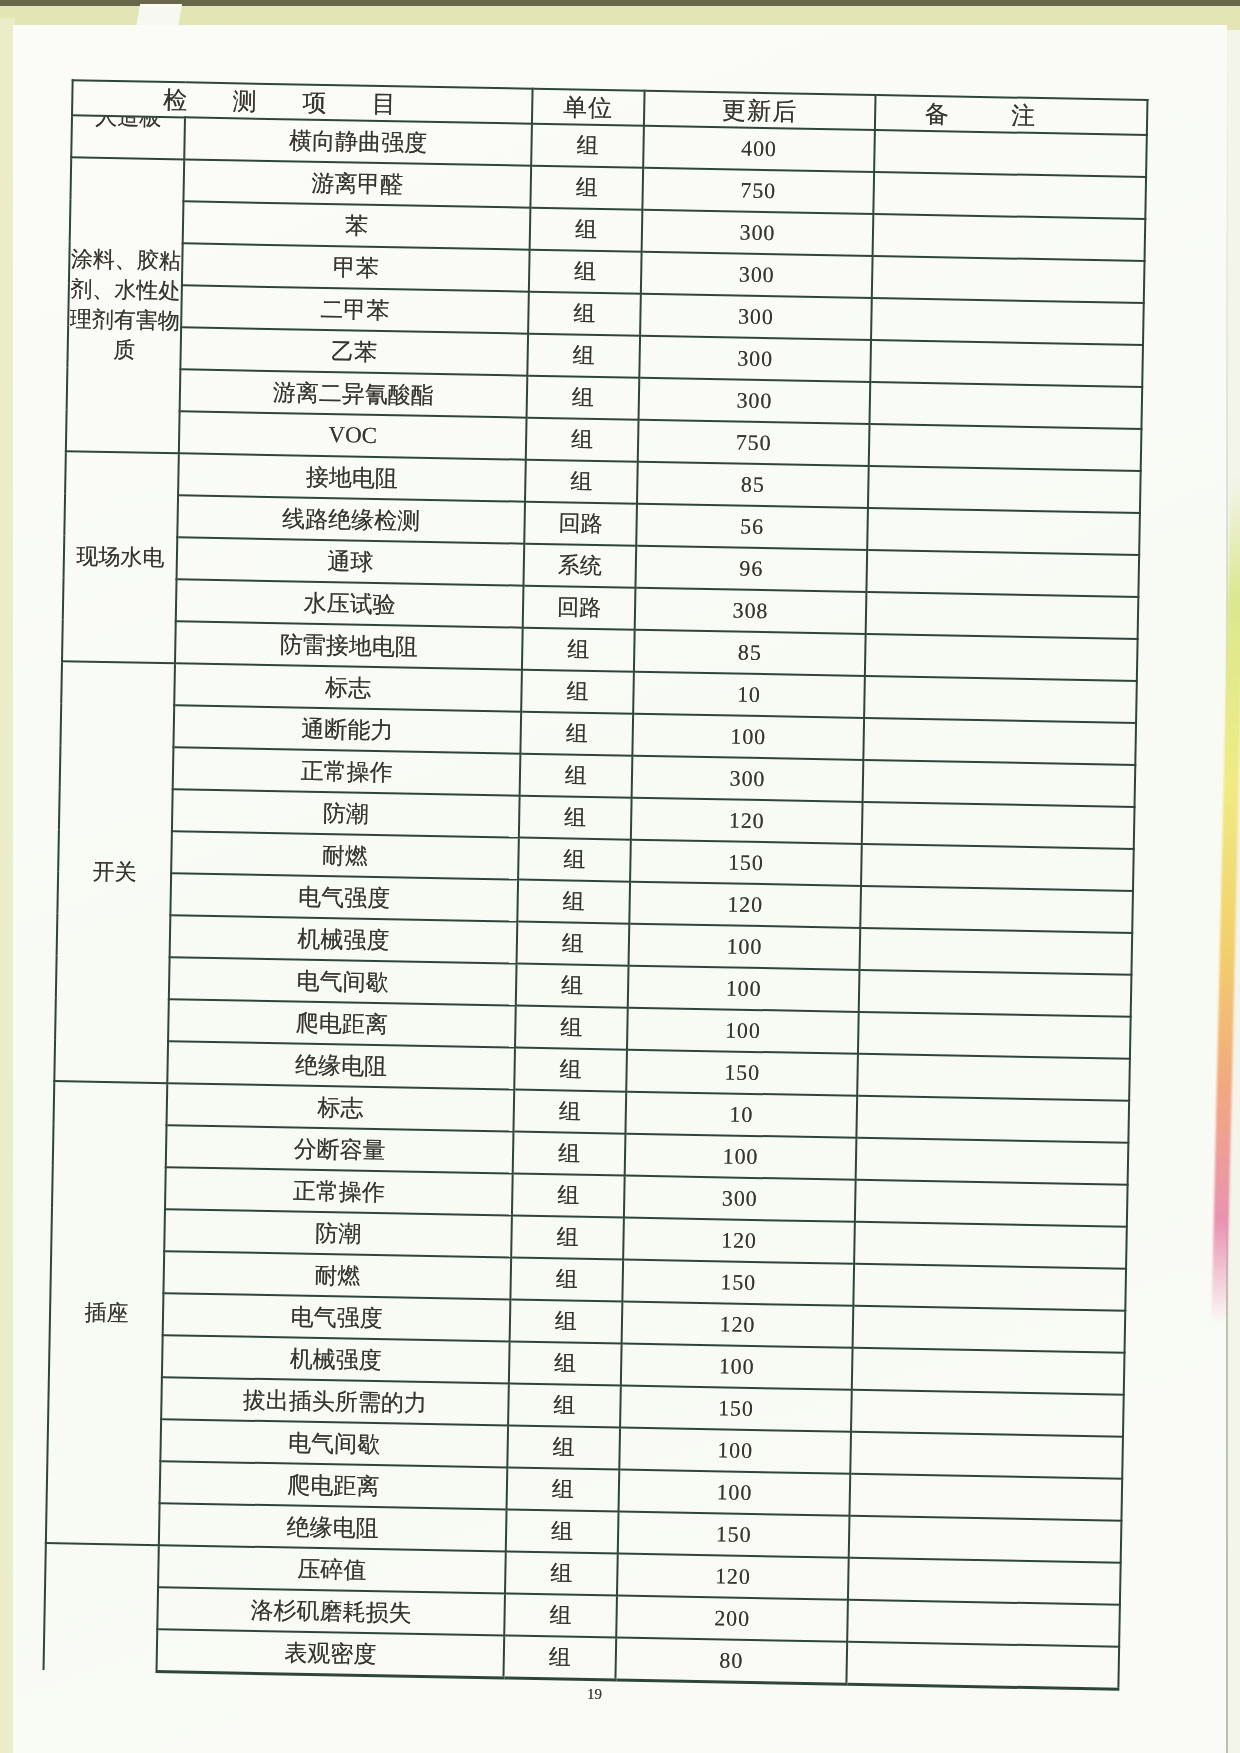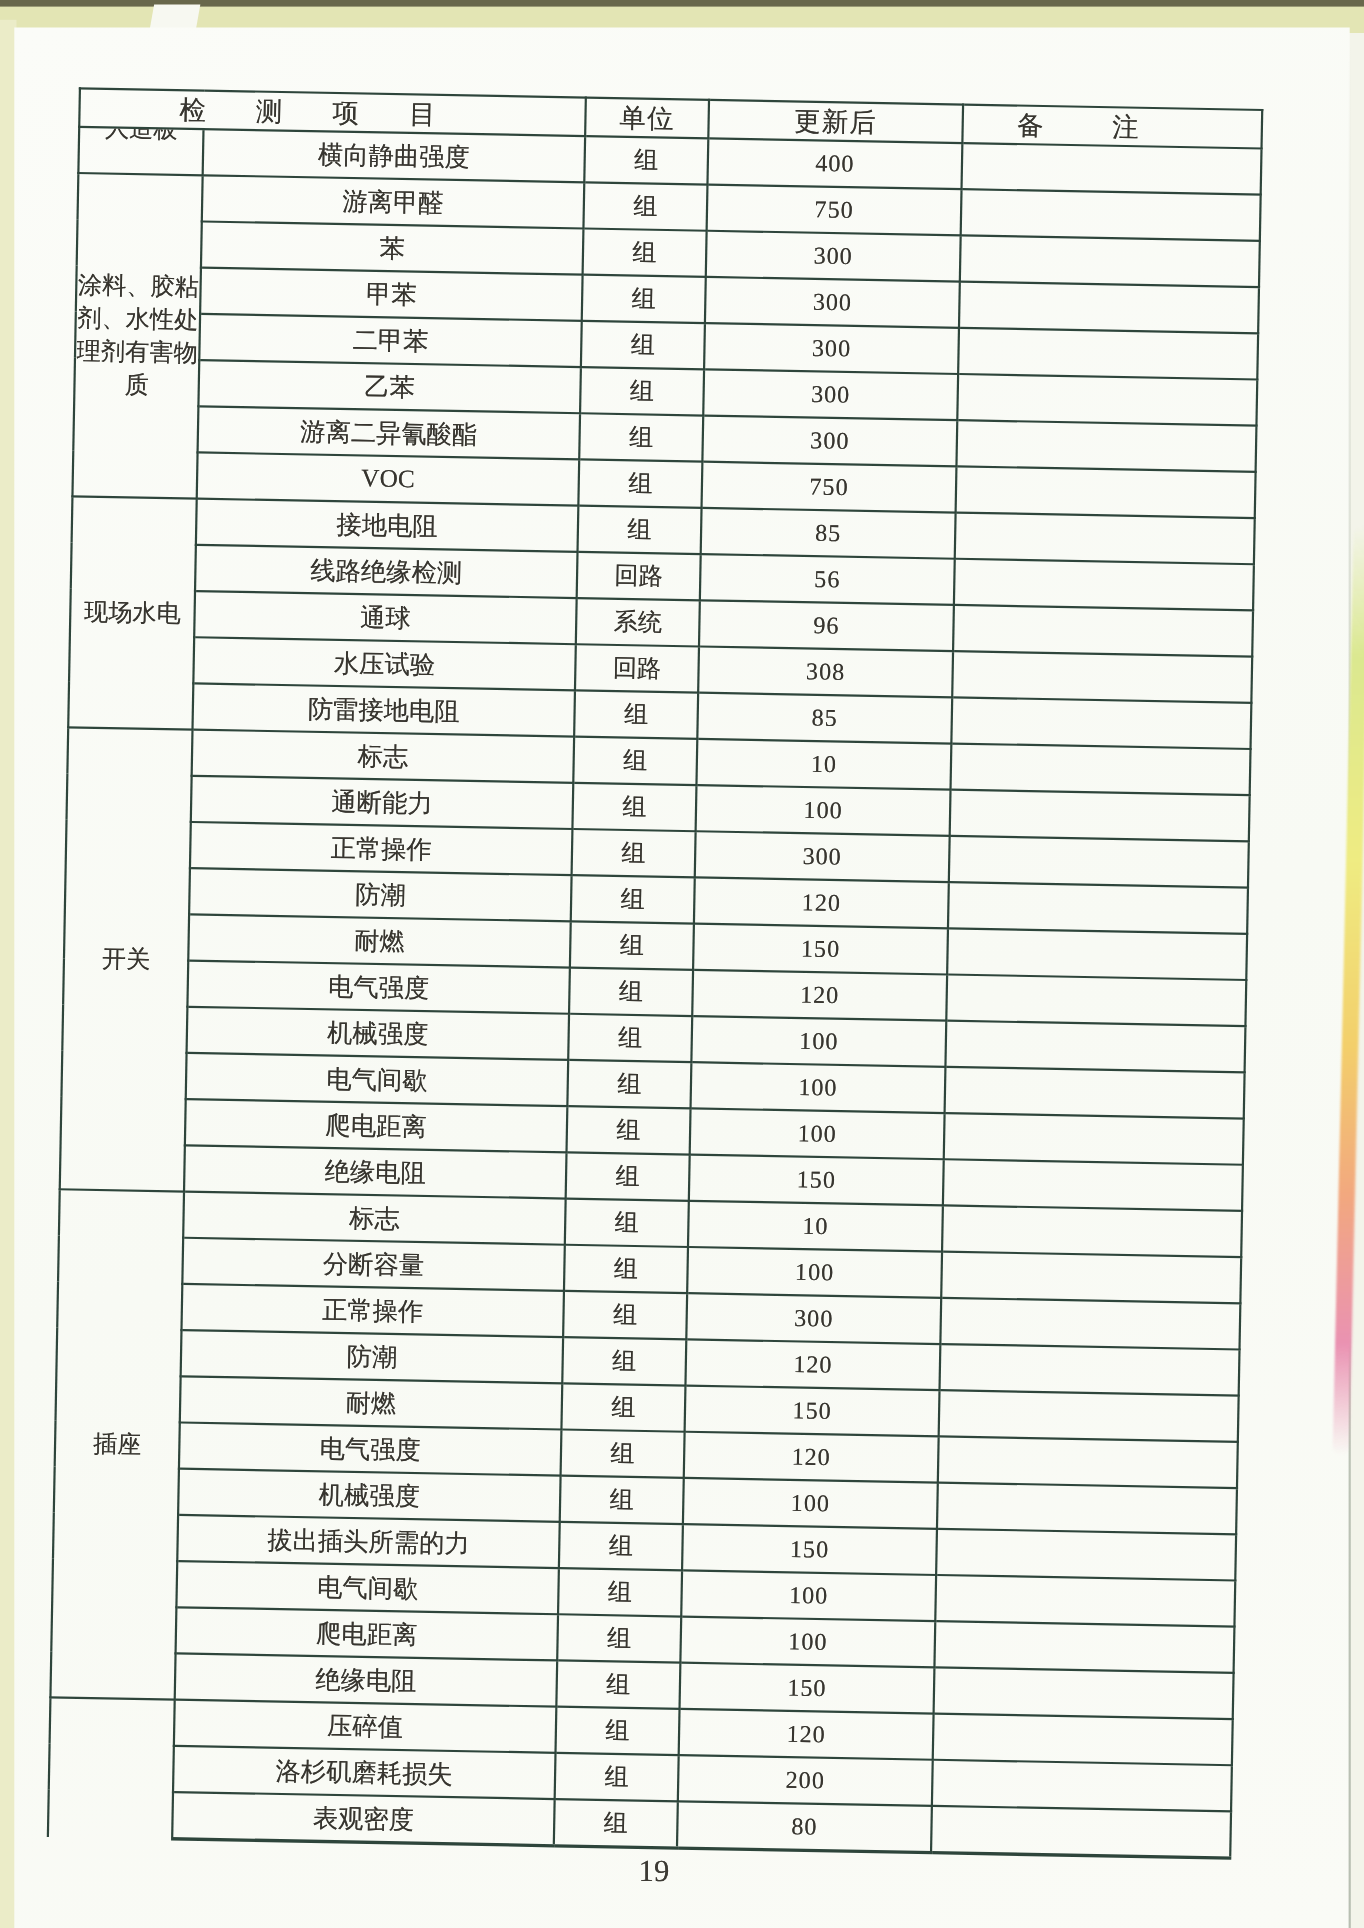--- a/index.html
+++ b/index.html
@@ -51,21 +51,21 @@
   td.unit{font-size:22px;}
   tr.last-row td{border-bottom-width:3px;}
   td.cat.open-bottom{border-bottom:none;}
   
   td.cat.clipped{vertical-align:top;}
   td.cat.clipped .clipwin{display:block;height:13px;overflow:hidden;margin-top:0;}
   td.cat.clipped .clipinner{display:block;font-style:normal;font-size:22px;line-height:26px;transform:translateY(-13px);}
   
   .page-number{
     position:absolute;left:57px;top:1686px;width:1075px;
-    text-align:center;font-size:28px;color:#3c3a34;
+    text-align:center;font-size:15px;color:#3c3a34;
     text-shadow:0 0 .5px rgba(60,58,52,.7);
   }
 </style>
 </head>
 <body>
 
 <div class="scan-lid"></div>
 <div class="backing-band"></div>
 <div class="corner-notch"></div>
 <div class="left-strip"></div>

